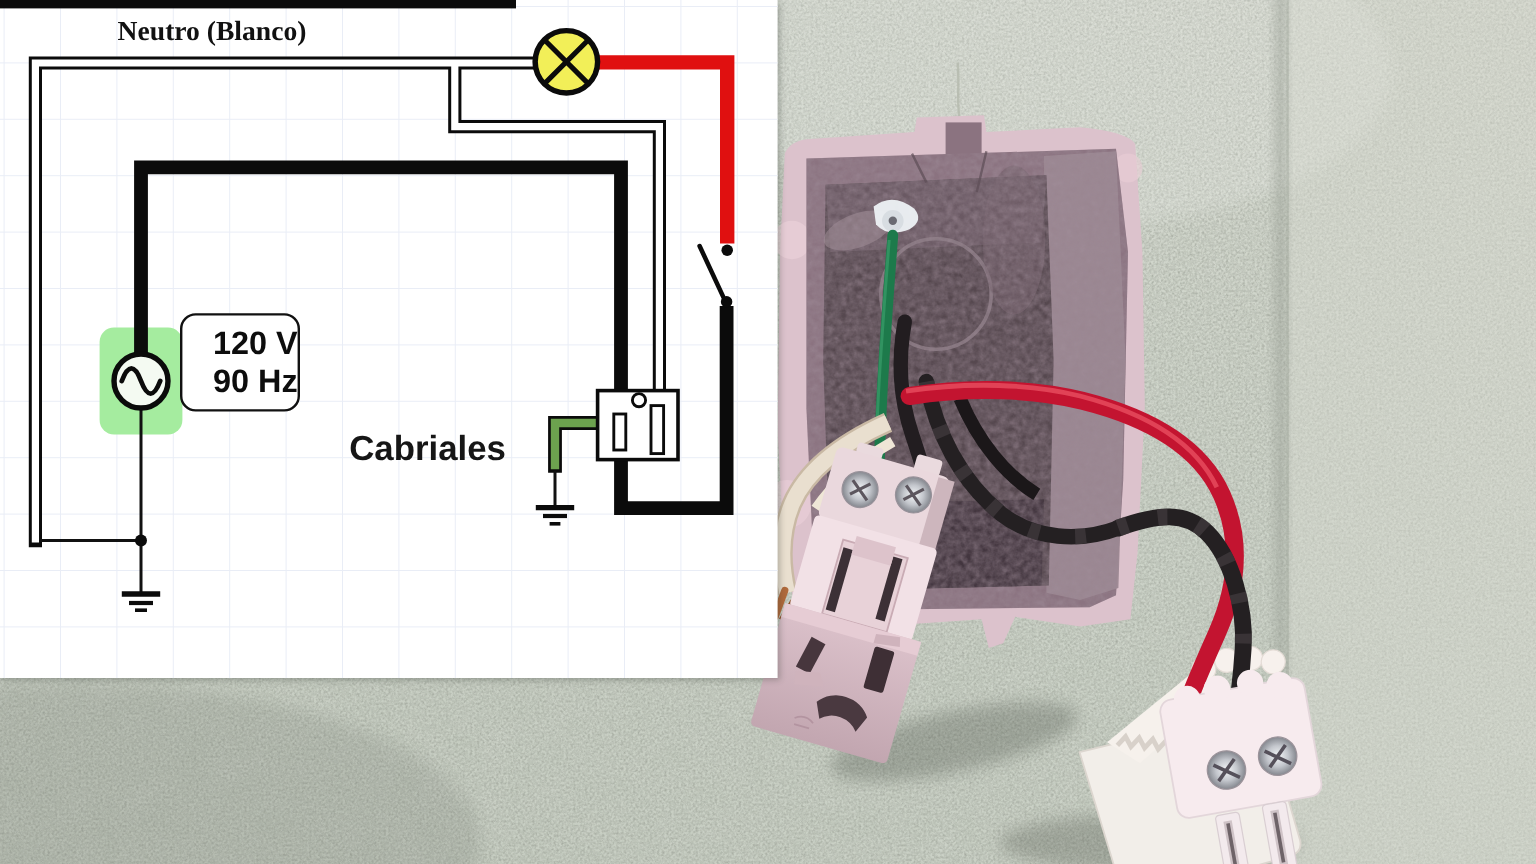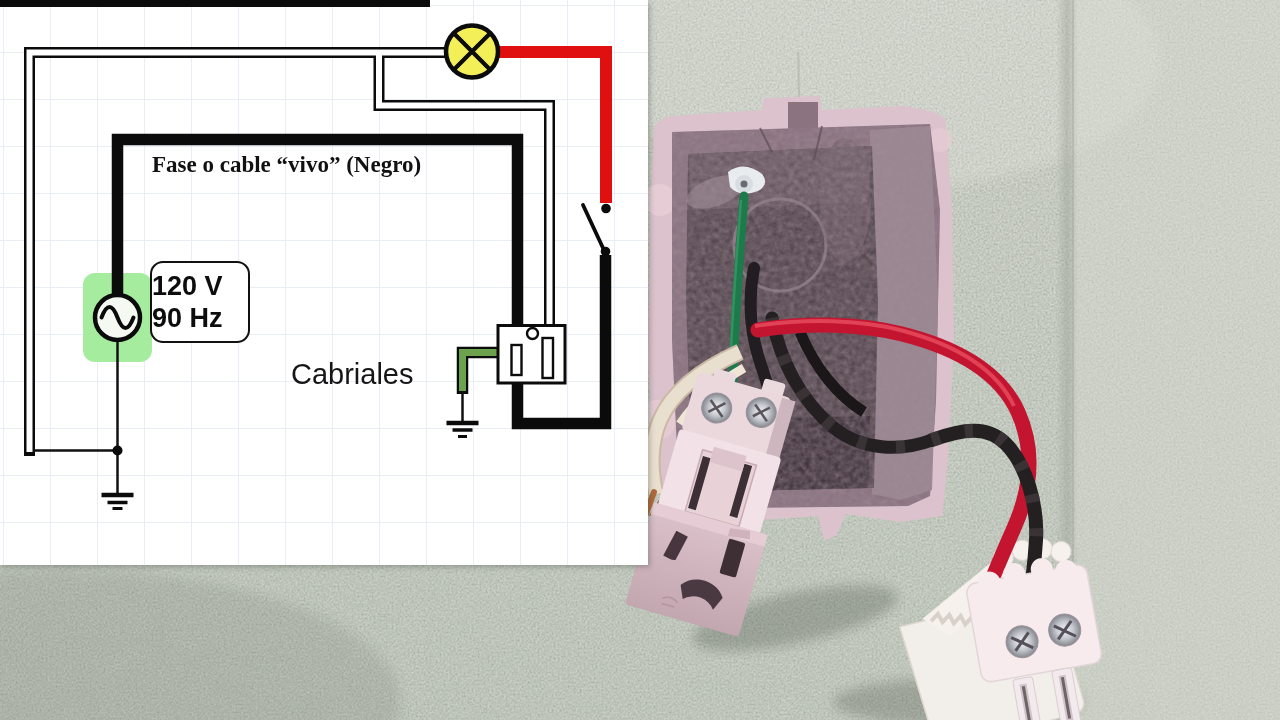--- a/index.html
+++ b/index.html
@@ -6,29 +6,29 @@
   body{width:1280px;height:720px;overflow:hidden;position:relative;
        font-family:"Liberation Sans",sans-serif;background:#cbd2c8;}
   #photo-layer{position:absolute;inset:0;z-index:0;}
   #diagram{position:absolute;left:0;top:0;width:648px;height:565px;z-index:2;
     background-color:#ffffff;
     background-image:linear-gradient(to right,#e9edf6 1px,transparent 1px),
                      linear-gradient(to bottom,#e9edf6 1px,transparent 1px);
     background-size:47px 47px;background-position:3px 5px;
     box-shadow:2px 2px 5px rgba(40,45,40,.28);}
   #diagram svg{position:absolute;left:0;top:0;}
-  .lbl{position:absolute;white-space:nowrap;color:#111;}
+  .lbl{position:absolute;white-space:nowrap;color:#111;font-weight:bold;}
   .lbl-serif{font-family:"Liberation Serif",serif;font-weight:bold;font-size:23px;}
   .lbl-sans{font-family:"Liberation Sans",sans-serif;font-size:29px;color:#161616;}
   #neutro-label{left:98px;top:13px;}
   #fase-label{left:152px;top:152px;}
   #cabriales-label{left:291px;top:358px;}
   #volt-box{position:absolute;left:150px;top:261px;width:96px;height:78px;
     border:2.6px solid #111;border-radius:13px;background:#fff;z-index:3;
-    display:flex;flex-direction:column;justify-content:center;align-items:flex-start;
+    display:flex;flex-direction:column;justify-content:center;align-items:flex-end;
     font-family:"Liberation Sans",sans-serif;font-weight:bold;font-size:27px;
     line-height:1.2;color:#0d0d0d;}
 </style>
 </head>
 <body>
 
 <svg id="photo-layer" width="1280" height="720" viewBox="0 0 1280 720">
   <defs>
     <linearGradient id="wallGrad" x1="0" y1="1" x2="1" y2="0">
       <stop offset="0" stop-color="#c2c9bd"></stop>
@@ -247,19 +247,19 @@
     </g>
 
     <g>
       <rect x="498" y="325.5" width="67" height="57.5" fill="#ffffff" stroke="#0b0b0b" stroke-width="3"></rect>
       <circle cx="532.5" cy="333.5" r="5.5" fill="#ffffff" stroke="#0b0b0b" stroke-width="2.4"></circle>
       <rect x="511.5" y="345" width="10" height="30" fill="#ffffff" stroke="#0b0b0b" stroke-width="2.4"></rect>
       <rect x="542.5" y="338" width="10.5" height="40" fill="#ffffff" stroke="#0b0b0b" stroke-width="2.4"></rect>
     </g>
   </svg>
 
-  <div id="fase-label" class="lbl lbl-serif">Fase o cable “vivo” (Negro)</div>
+  <div id="neutro-label" class="lbl lbl-serif">Neutro (Blanco)</div>
   <div id="cabriales-label" class="lbl lbl-sans">Cabriales</div>
   <div id="volt-box">
     <div>120 V</div>
     <div>90 Hz</div>
   </div>
 </div>
 
 </body></html>

